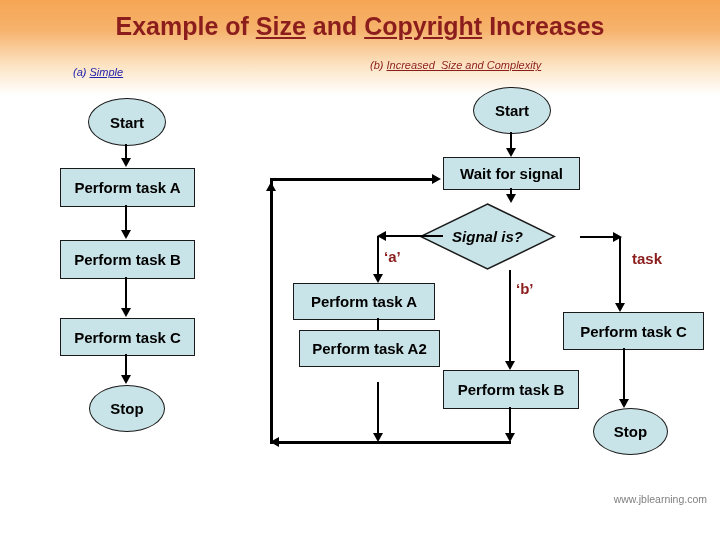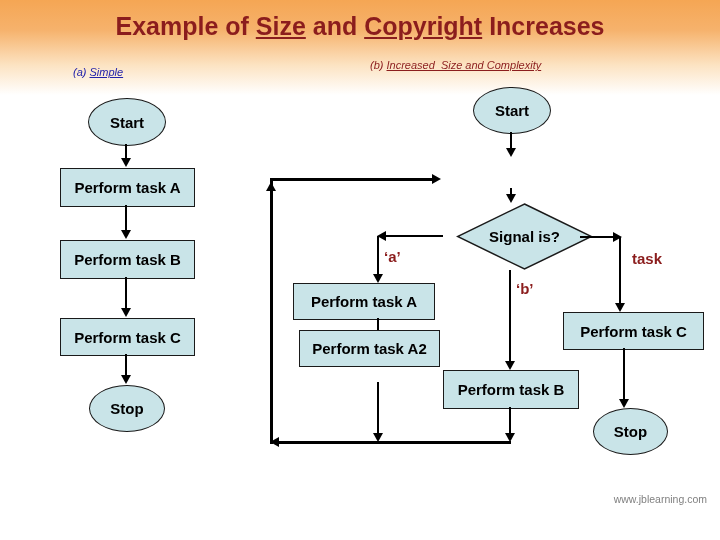--- a/index.html
+++ b/index.html
@@ -75,24 +75,27 @@
   <div class="node ellipse" style="left:89px;top:385px;width:74px;height:45px;">
       <span>Stop</span>
     </div>
 
   <div class="node ellipse" style="left:473px;top:87px;width:76px;height:45px;">
       <span>Start</span>
     </div>
   <div class="line" style="left:510px;top:132px;width:2px;height:17px;"></div>
   <div class="ah ah-down" style="left:506px;top:148px;"></div>
 
+  <div class="node box" style="left:443px;top:157px;width:135px;height:31px;">
+      <span>Wait for signal</span>
+    </div>
   <div class="line" style="left:510px;top:188px;width:2px;height:7px;"></div>
   <div class="ah ah-down" style="left:506px;top:194px;"></div>
 
-  <div class="diamond" style="left:456px;top:203px;width:137px;height:67px;">
+  <div class="diamond" style="left:419px;top:203px;width:137px;height:67px;font-style:italic;">
     <svg width="137" height="67" viewBox="0 0 137 67">
       <polygon points="68.5,1 135.5,33.5 68.5,66 1.5,33.5" fill="#C9E4E8" stroke="#1A1A1A" stroke-width="1.5"></polygon>
     </svg>
     <span class="dtext">Signal is?</span>
   </div>
 
   <div class="line" style="left:386px;top:235px;width:57px;height:2px;"></div>
   <div class="ah ah-left" style="left:377px;top:231px;"></div>
   <div class="line" style="left:377px;top:236px;width:2px;height:39px;"></div>
   <div class="ah ah-down" style="left:373px;top:274px;"></div>

